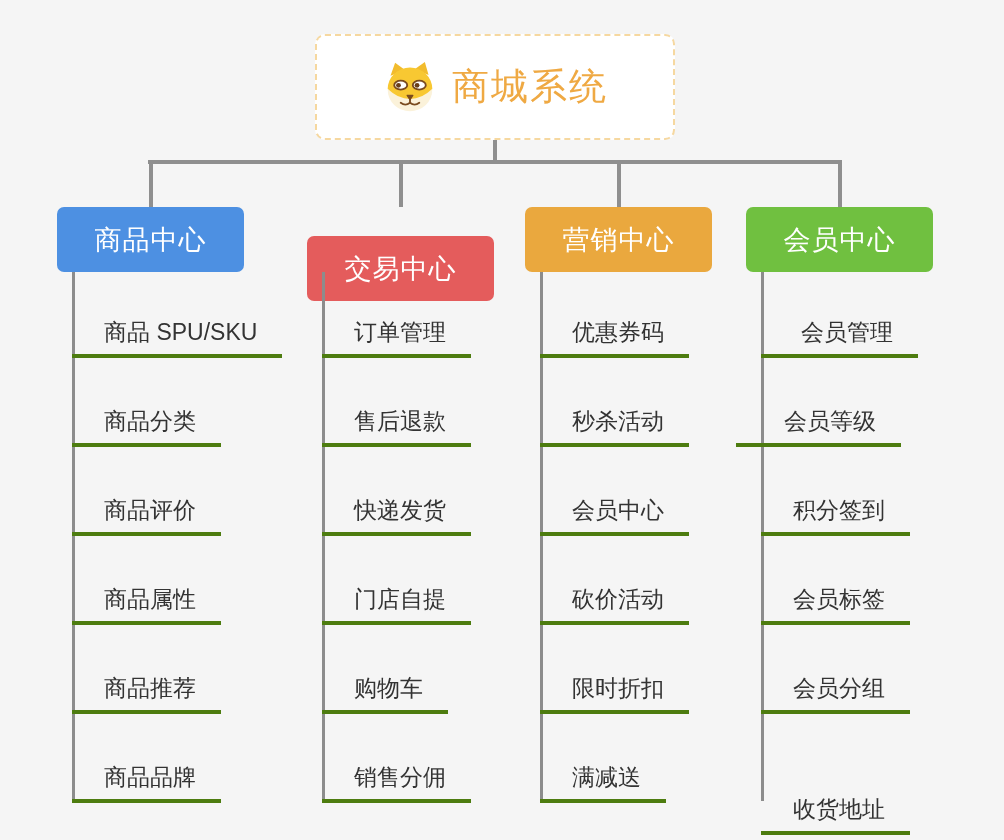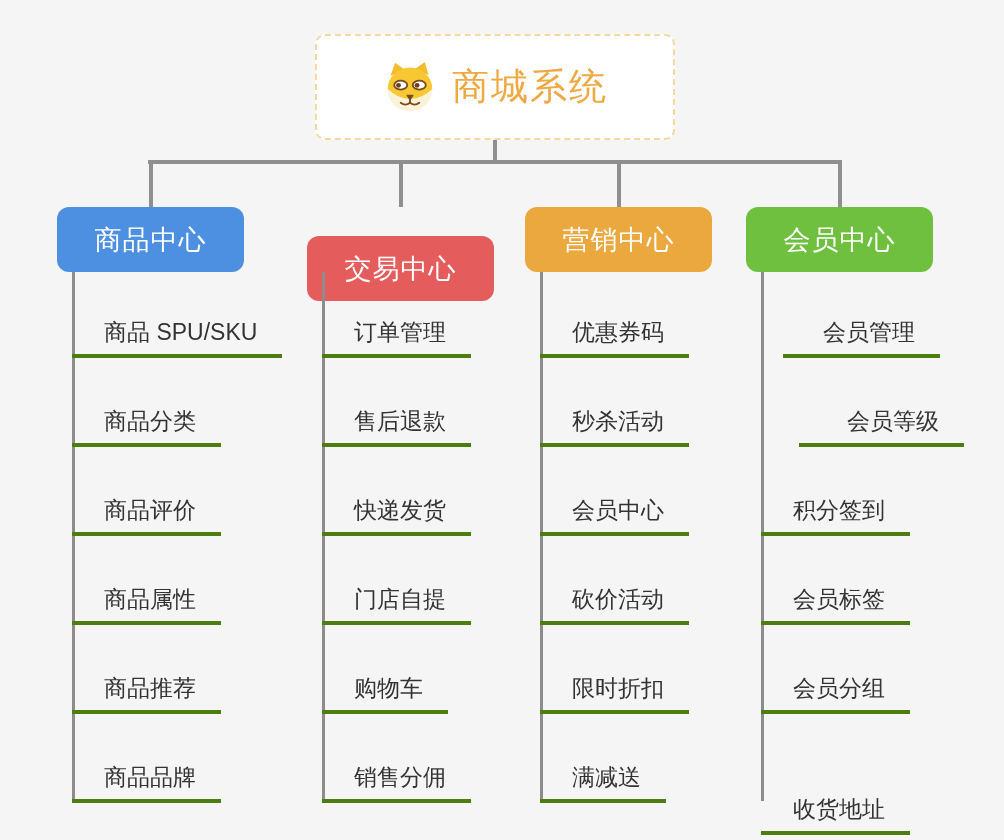--- a/index.html
+++ b/index.html
@@ -32,21 +32,21 @@
   .dog-icon{display:inline-flex;line-height:0;}
   
   .connector{position:absolute;background:#8F8F8F;}
   .stem{left:493px;top:140px;width:4px;height:24px;}
   .hbar{left:148px;top:160px;width:693px;height:4px;}
   .drop{top:160px;width:4px;height:47px;}
   .colline{position:absolute;top:272px;width:3px;height:529px;background:#8C8C8C;}
   
   .branch-box{
     position:absolute;top:207px;width:187px;height:65px;
-    border-radius:12px;
+    border-radius:7px;
     display:flex;align-items:center;justify-content:center;
     color:#ffffff;font-size:27px;letter-spacing:1px;
     cursor:pointer;
   }
   
   .leaf{
     position:absolute;
     padding:0 25px 7px 32px;
     line-height:30px;
     font-size:23px;
@@ -111,20 +111,20 @@
       <div class="colline" style="left: 540px;"></div>
       <div class="leaf" style="left: 540px; top: 317px;">优惠券码</div>
       <div class="leaf" style="left: 540px; top: 406px;">秒杀活动</div>
       <div class="leaf" style="left: 540px; top: 495px;">会员中心</div>
       <div class="leaf" style="left: 540px; top: 584px;">砍价活动</div>
       <div class="leaf" style="left: 540px; top: 673px;">限时折扣</div>
       <div class="leaf" style="left: 540px; top: 762px;">满减送</div>
       <div class="connector drop" style="left: 837.5px;"></div>
       <div class="branch-box" style="left: 746px; background: rgb(112, 192, 64);">会员中心</div>
       <div class="colline" style="left: 761px;"></div>
-      <div class="leaf" style="left: 783px; top: 317px; padding-left: 40px;">会员管理</div>
-      <div class="leaf" style="left: 799px; top: 406px; padding-left: 48px;">会员等级</div>
+      <div class="leaf" style="left: 761px; top: 317px; padding-left: 40px;">会员管理</div>
+      <div class="leaf" style="left: 736px; top: 406px; padding-left: 48px;">会员等级</div>
       <div class="leaf" style="left: 761px; top: 495px;">积分签到</div>
       <div class="leaf" style="left: 761px; top: 584px;">会员标签</div>
       <div class="leaf" style="left: 761px; top: 673px;">会员分组</div>
       <div class="leaf" style="left: 761px; top: 794px;">收货地址</div>
     </div>
 </div>
 
 </body></html>

